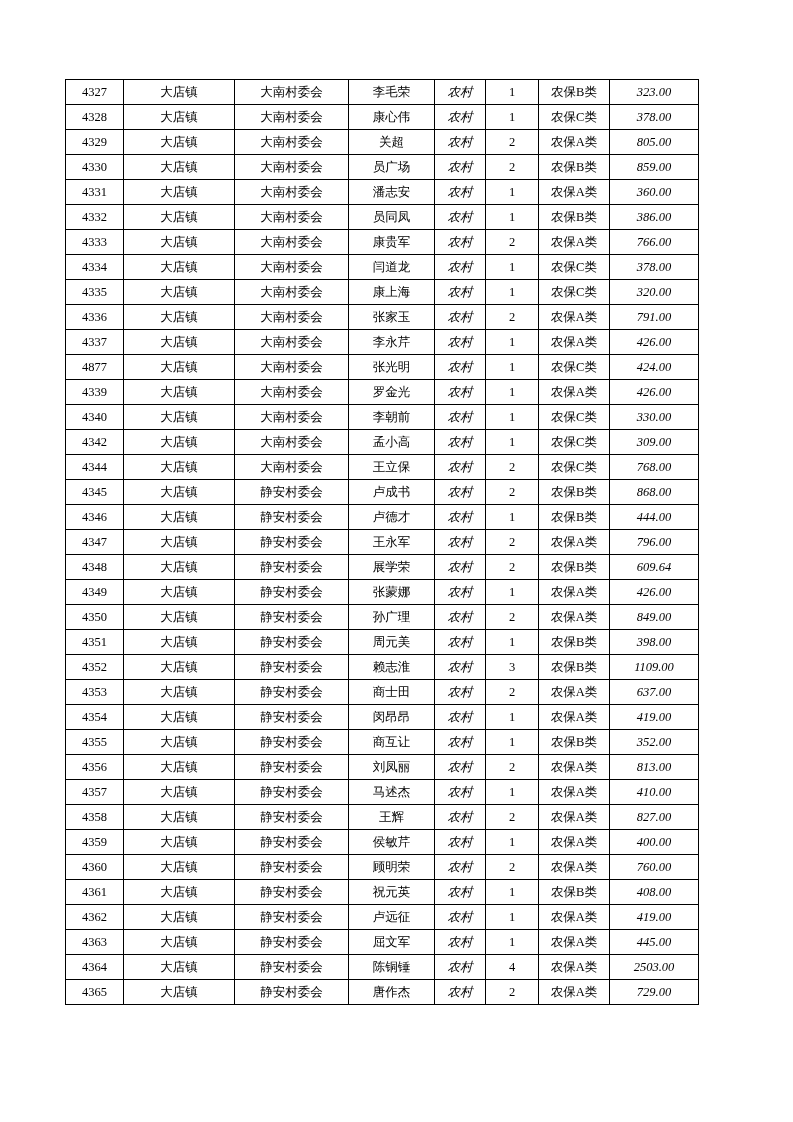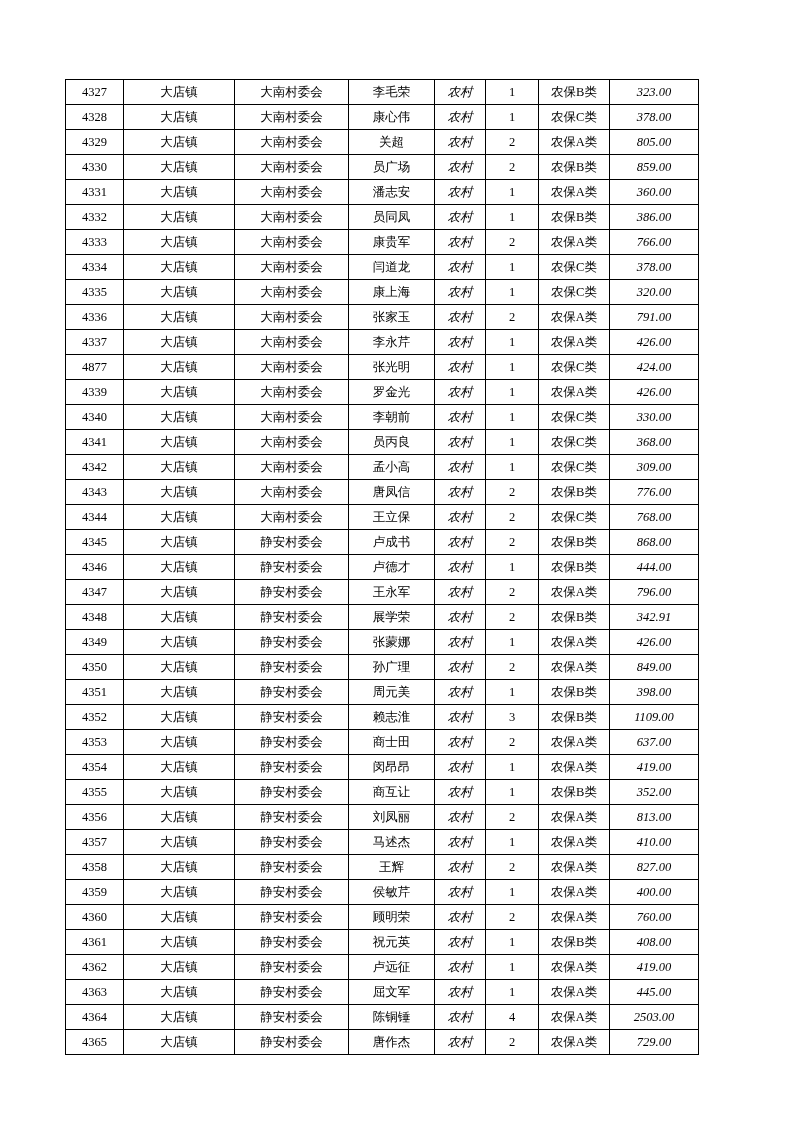--- a/index.html
+++ b/index.html
@@ -184,50 +184,30 @@
           <td class="col-id">4340</td>
           <td class="col-town">大店镇</td>
           <td class="col-village">大南村委会</td>
           <td class="col-name">李朝前</td>
           <td class="col-type">农村</td>
           <td class="col-count">1</td>
           <td class="col-cat">农保C类</td>
           <td class="col-amount">330.00</td>
         </tr>
         <tr>
-          <td class="col-id">4341</td>
-          <td class="col-town">大店镇</td>
-          <td class="col-village">大南村委会</td>
-          <td class="col-name">员丙良</td>
-          <td class="col-type">农村</td>
-          <td class="col-count">1</td>
-          <td class="col-cat">农保C类</td>
-          <td class="col-amount">368.00</td>
-        </tr>
-        <tr>
           <td class="col-id">4342</td>
           <td class="col-town">大店镇</td>
           <td class="col-village">大南村委会</td>
           <td class="col-name">孟小高</td>
           <td class="col-type">农村</td>
           <td class="col-count">1</td>
           <td class="col-cat">农保C类</td>
           <td class="col-amount">309.00</td>
         </tr>
         <tr>
-          <td class="col-id">4343</td>
-          <td class="col-town">大店镇</td>
-          <td class="col-village">大南村委会</td>
-          <td class="col-name">唐凤信</td>
-          <td class="col-type">农村</td>
-          <td class="col-count">2</td>
-          <td class="col-cat">农保B类</td>
-          <td class="col-amount">776.00</td>
-        </tr>
-        <tr>
           <td class="col-id">4344</td>
           <td class="col-town">大店镇</td>
           <td class="col-village">大南村委会</td>
           <td class="col-name">王立保</td>
           <td class="col-type">农村</td>
           <td class="col-count">2</td>
           <td class="col-cat">农保C类</td>
           <td class="col-amount">768.00</td>
         </tr>
         <tr>
@@ -261,21 +241,21 @@
           <td class="col-amount">796.00</td>
         </tr>
         <tr>
           <td class="col-id">4348</td>
           <td class="col-town">大店镇</td>
           <td class="col-village">静安村委会</td>
           <td class="col-name">展学荣</td>
           <td class="col-type">农村</td>
           <td class="col-count">2</td>
           <td class="col-cat">农保B类</td>
-          <td class="col-amount">342.91</td>
+          <td class="col-amount">609.64</td>
         </tr>
         <tr>
           <td class="col-id">4349</td>
           <td class="col-town">大店镇</td>
           <td class="col-village">静安村委会</td>
           <td class="col-name">张蒙娜</td>
           <td class="col-type">农村</td>
           <td class="col-count">1</td>
           <td class="col-cat">农保A类</td>
           <td class="col-amount">426.00</td>

